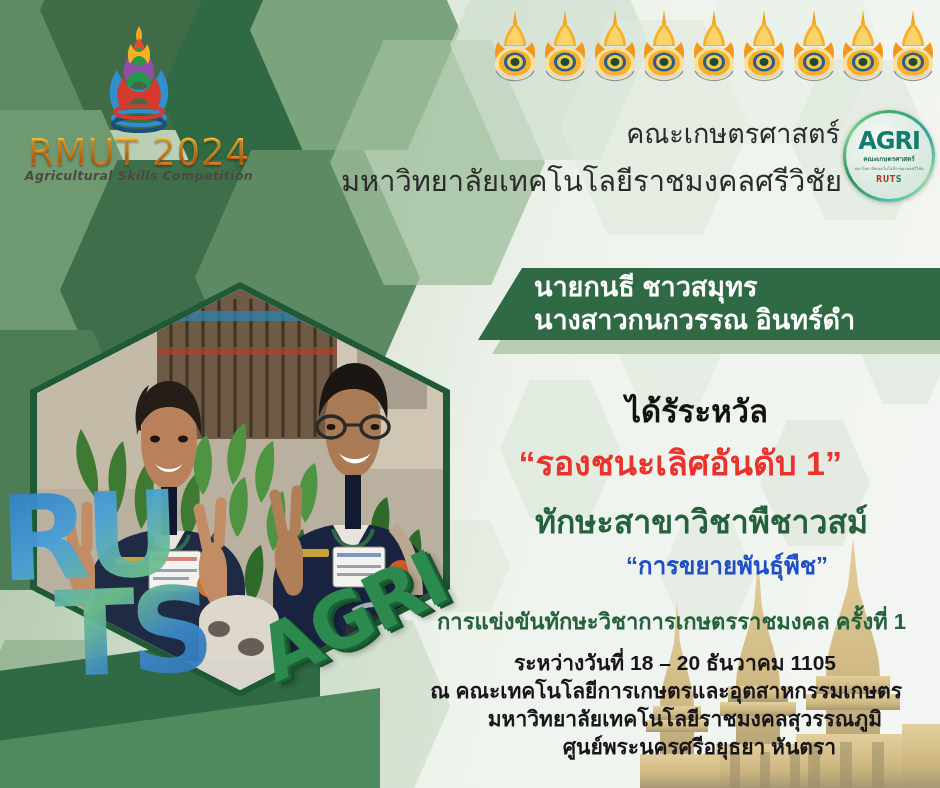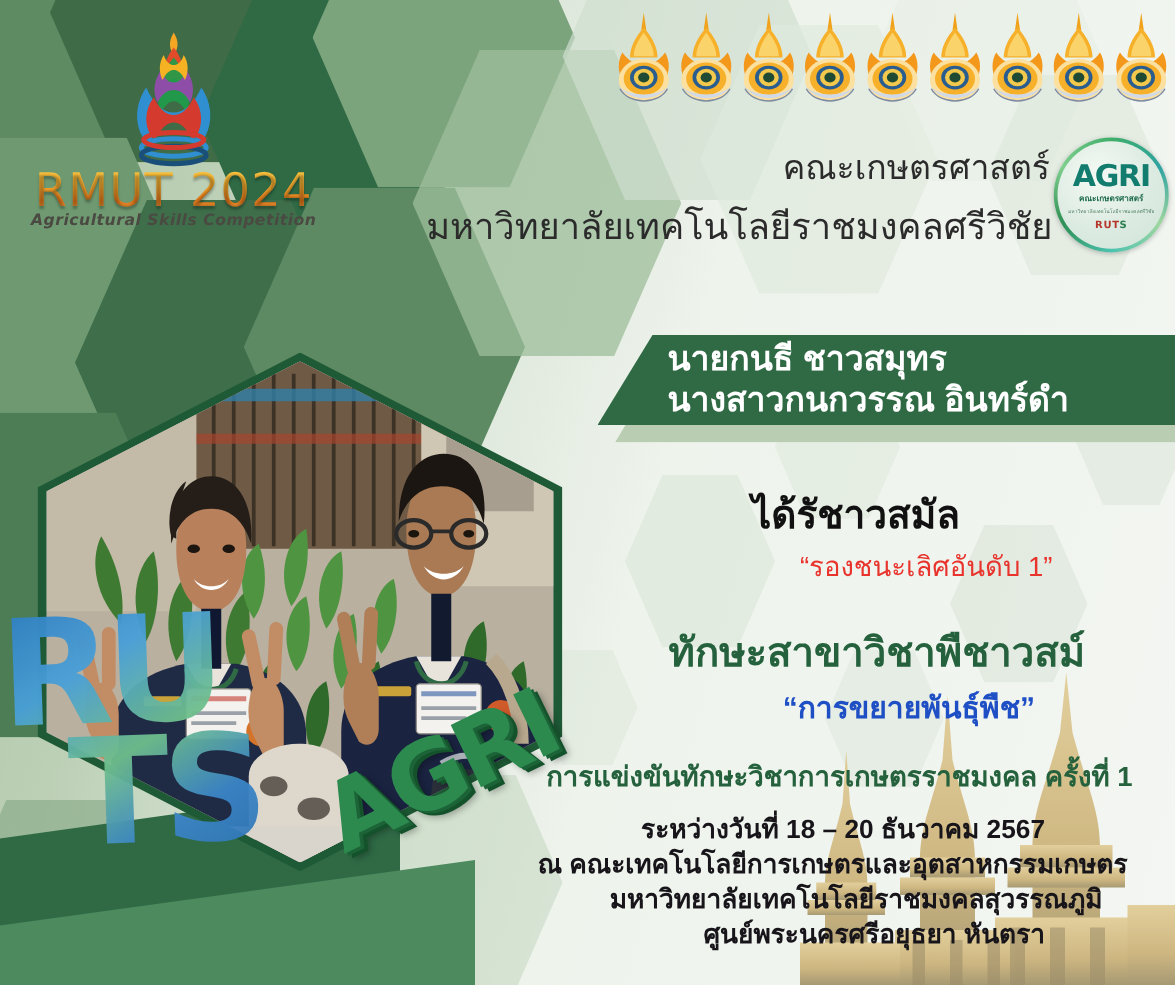--- a/index.html
+++ b/index.html
@@ -125,21 +125,21 @@
   }
 
   
   .award-label {
     position:absolute; right:172px; top:386px;
     font-size:31px; font-weight:bold; color:#111111;
     white-space:nowrap; z-index:7;
   }
   .award-value {
     position:absolute; right:98px; top:436px;
-    font-size:22px; font-weight:normal; color:#e8342c;
+    font-size:34px; font-weight:bold; color:#e8342c;
     white-space:nowrap; z-index:7;
   }
   .skill-label {
     position:absolute; right:72px; top:496px;
     font-size:32px; font-weight:bold; color:#24613c;
     white-space:nowrap; z-index:7;
   }
   .skill-value {
     position:absolute; right:112px; top:546px;
     font-size:24px; font-weight:bold; color:#1f4fc4;
@@ -453,27 +453,27 @@
 
   <div class="fac-line">คณะเกษตรศาสตร์</div>
   <div class="uni-line">มหาวิทยาลัยเทคโนโลยีราชมงคลศรีวิชัย</div>
 
   <div class="names-shadow"></div>
   <div class="names-banner">
     <div class="name-row">นายกนธี  ชาวสมุทร</div>
     <div class="name-row">นางสาวกนกวรรณ  อินทร์ดำ</div>
   </div>
 
-  <div class="award-label">ได้รัชาวสมัล</div>
+  <div class="award-label">ได้รัระหวัล</div>
   <div class="award-value">“รองชนะเลิศอันดับ 1”</div>
   <div class="skill-label">ทักษะสาขาวิชาพืชาวสม์</div>
   <div class="skill-value">“การขยายพันธุ์พืช”</div>
 
   <div class="event-line">การแข่งขันทักษะวิชาการเกษตรราชมงคล ครั้งที่ 1</div>
-  <div class="detail d1">ระหว่างวันที่ 18 – 20 ธันวาคม 2567</div>
+  <div class="detail d1">ระหว่างวันที่ 18 – 20 ธันวาคม 1105</div>
   <div class="detail d2">ณ คณะเทคโนโลยีการเกษตรและอุตสาหกรรมเกษตร</div>
   <div class="detail d4">ศูนย์พระนครศรีอยุธยา หันตรา</div>
   <div class="detail d3">มหาวิทยาลัยเทคโนโลยีราชมงคลสุวรรณภูมิ</div>
 
   <div class="ruts-collage">
     <span>RU</span>
     <span class="rc2">TS</span>
   </div>
 
   <div class="photo-wrap">

